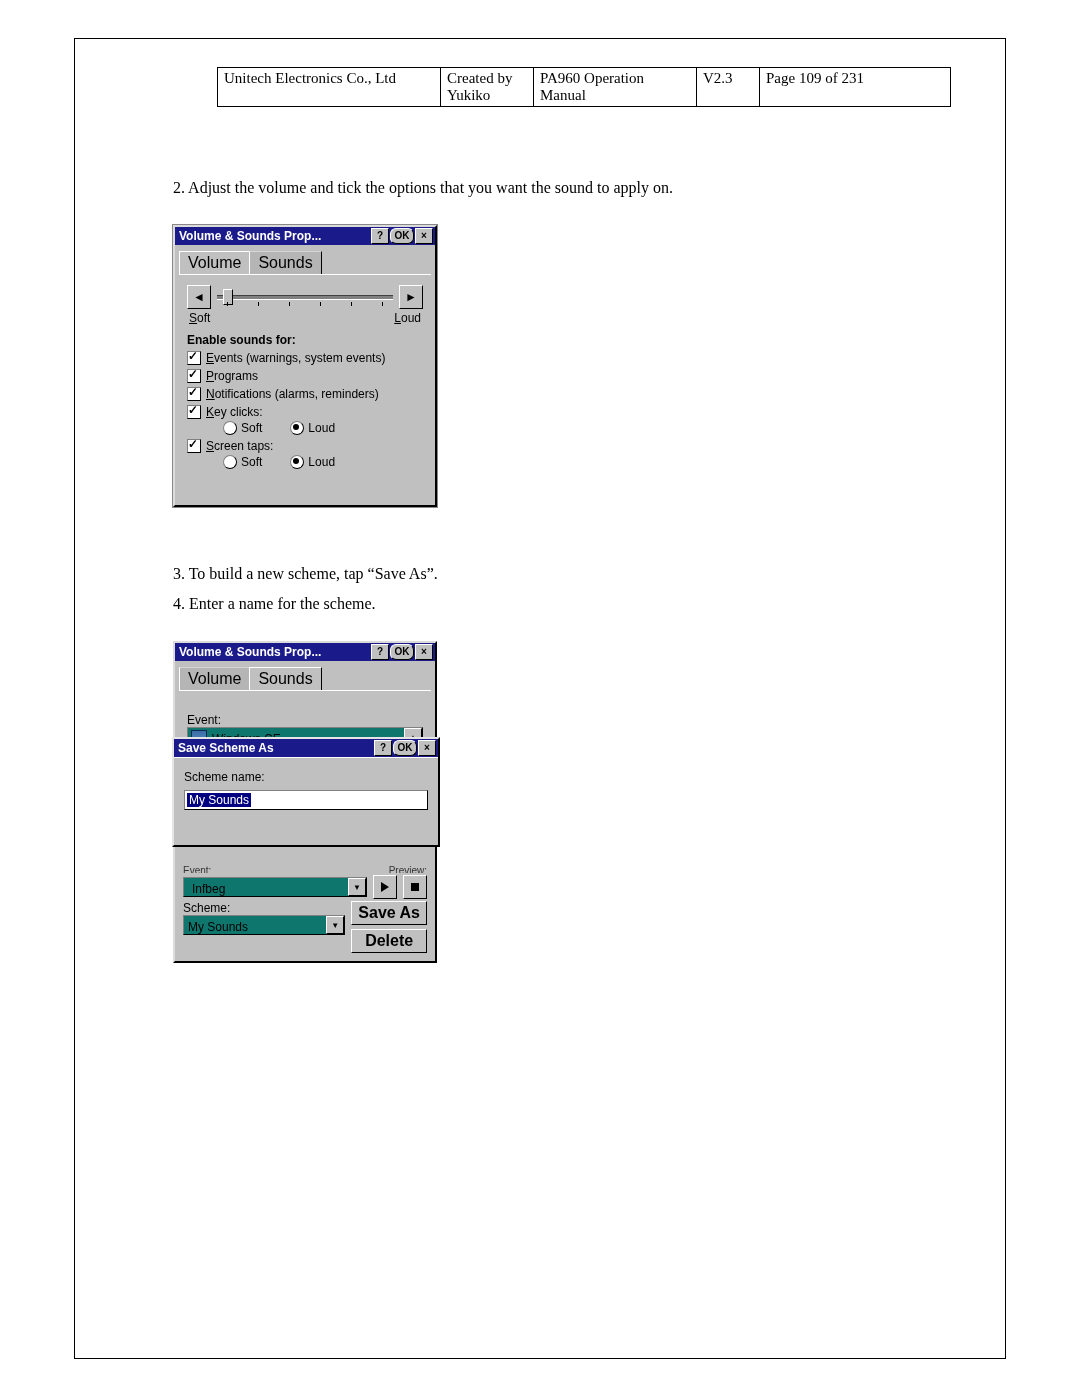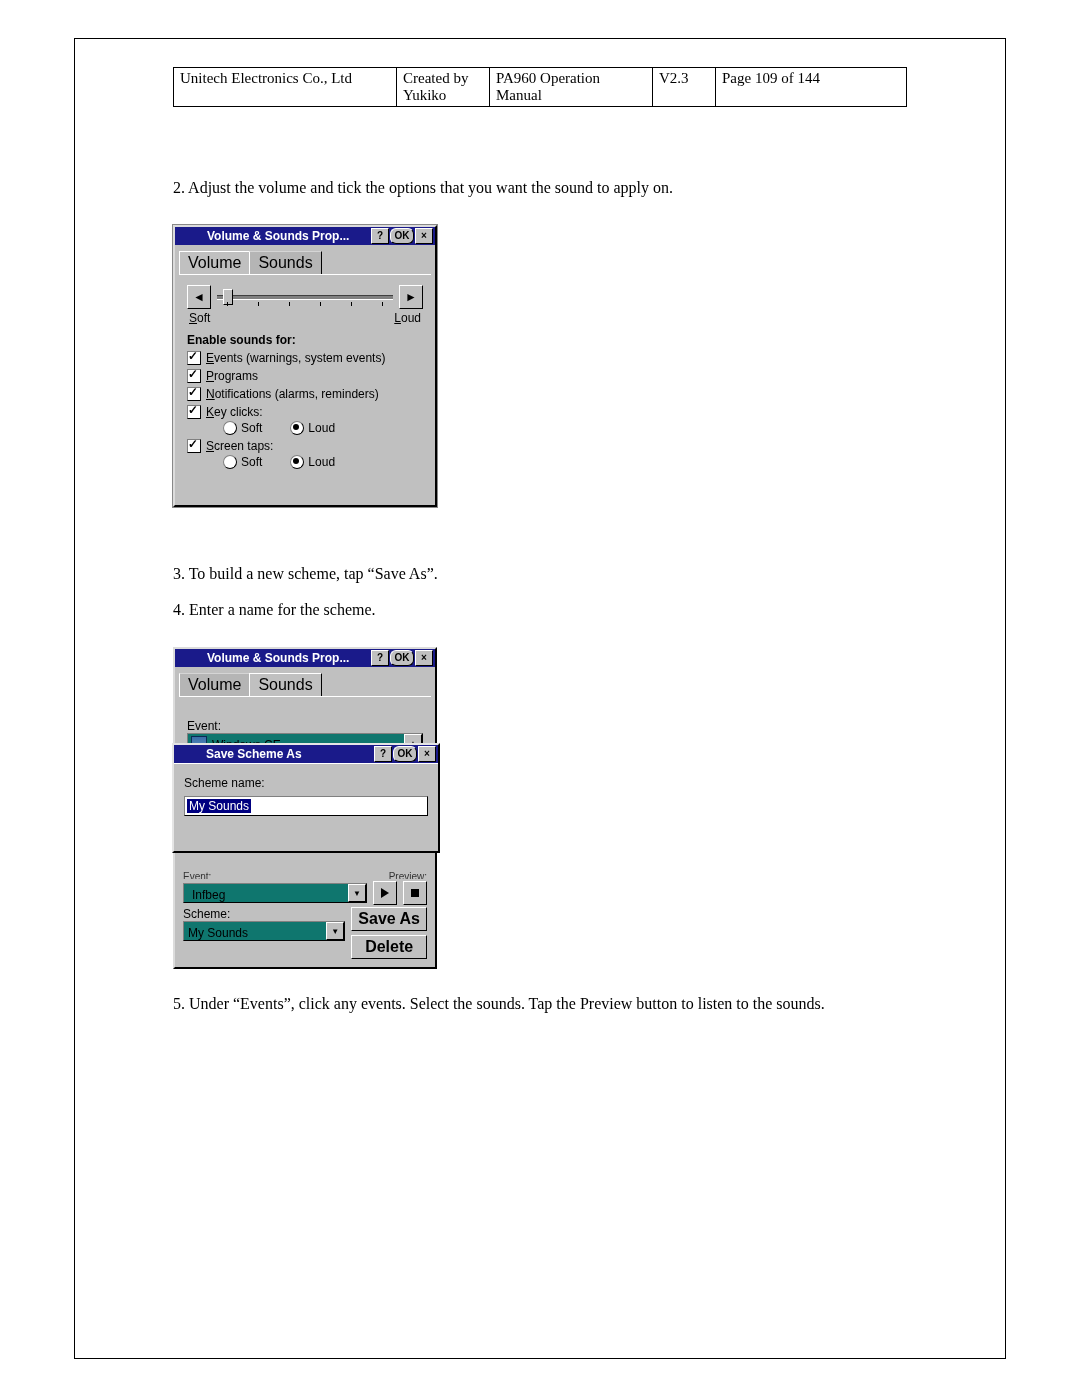--- a/index.html
+++ b/index.html
@@ -20,20 +20,21 @@
     border: 1px solid #000;
     width: 100%;
     height: 100%;
     box-sizing: border-box;
     padding: 28px 98px 28px 98px;
   }
   .header-table {
     border-collapse: collapse;
     width: 100%;
     font-size: 15px;
+    margin-left: 44px;
   }
   .header-table td {
     border: 1px solid #000;
     padding: 2px 6px;
     vertical-align: top;
   }
   .step {
     margin-top: 72px;
     font-size: 16px;
   }
@@ -53,21 +54,21 @@
   }
   .titlebar {
     background: linear-gradient(#1a1a8a,#1a1a8a);
     color: #fff;
     font-weight: bold;
     display: flex;
     align-items: center;
     height: 18px;
     padding: 0 2px;
   }
-  .titlebar .t-text { flex: 1; padding-left: 2px; white-space: nowrap; overflow:hidden;margin-left:28px; }
+  .titlebar .t-text { flex: 1; padding-left: 2px; white-space: nowrap; overflow:hidden; }
   .titlebtn, .okbtn {
     background: #c0c0c0;
     border: 1px solid #000;
     border-top-color:#fff; border-left-color:#fff;
     width: 16px; height: 14px;
     margin-left: 1px;
     font-size: 10px; font-weight: bold;
     color:#000;
     display:flex; align-items:center; justify-content:center;
     line-height: 1;
@@ -200,21 +201,21 @@
 <div class="page">
   <div class="inner-frame">
 
     <table class="header-table">
       <tbody>
           <tr>
         <td style="width:210px">Unitech Electronics Co., Ltd</td>
         <td style="width:80px">Created by Yukiko</td>
         <td style="width:150px">PA960 Operation Manual</td>
         <td style="width:50px">V2.3</td>
-        <td>Page 109 of 144</td>
+        <td>Page 109 of 231</td>
       </tr>
     </tbody>
       </table>
 
     <div class="step" style="margin-top:72px">2. Adjust the volume and tick the options that you want the sound to apply on.</div>
 
     <div class="win">
       <div class="titlebar">
         <span class="t-text">Volume &amp; Sounds Prop...</span>
         <span class="titlebtn">?</span>
@@ -288,21 +289,21 @@
                 <div class="rdot sel"></div>
                 <span>Loud</span>
               </div>
           </div>
           <div style="height:28px"></div>
         </div>
       </div>
     </div>
 
     <div class="step" style="margin-top:58px">3. To build a new scheme, tap “Save As”.</div>
-    <div class="step" style="margin-top:18px">4. Enter a name for the scheme.</div>
+    <div class="step" style="margin-top:12px">4. Enter a name for the scheme.</div>
 
     <div class="win2">
       <div class="titlebar">
         <span class="t-text">Volume &amp; Sounds Prop...</span>
         <span class="titlebtn">?</span>
         <span class="okbtn">OK</span>
         <span class="titlebtn">×</span>
       </div>
       <div class="tabs">
         <div class="tabrow">
@@ -360,16 +361,15 @@
             </div>
           </div>
           <div class="col-right">
             <div class="btn">Save As</div>
             <div class="btn">Delete</div>
           </div>
         </div>
       </div>
     </div>
 
-    <div class="step" style="margin-top:26px">5. Under “Events”, click any events. Select the sounds. Tap the Preview button to listen to the sounds.</div>
 
   </div>
 </div>
 
 </body></html>

